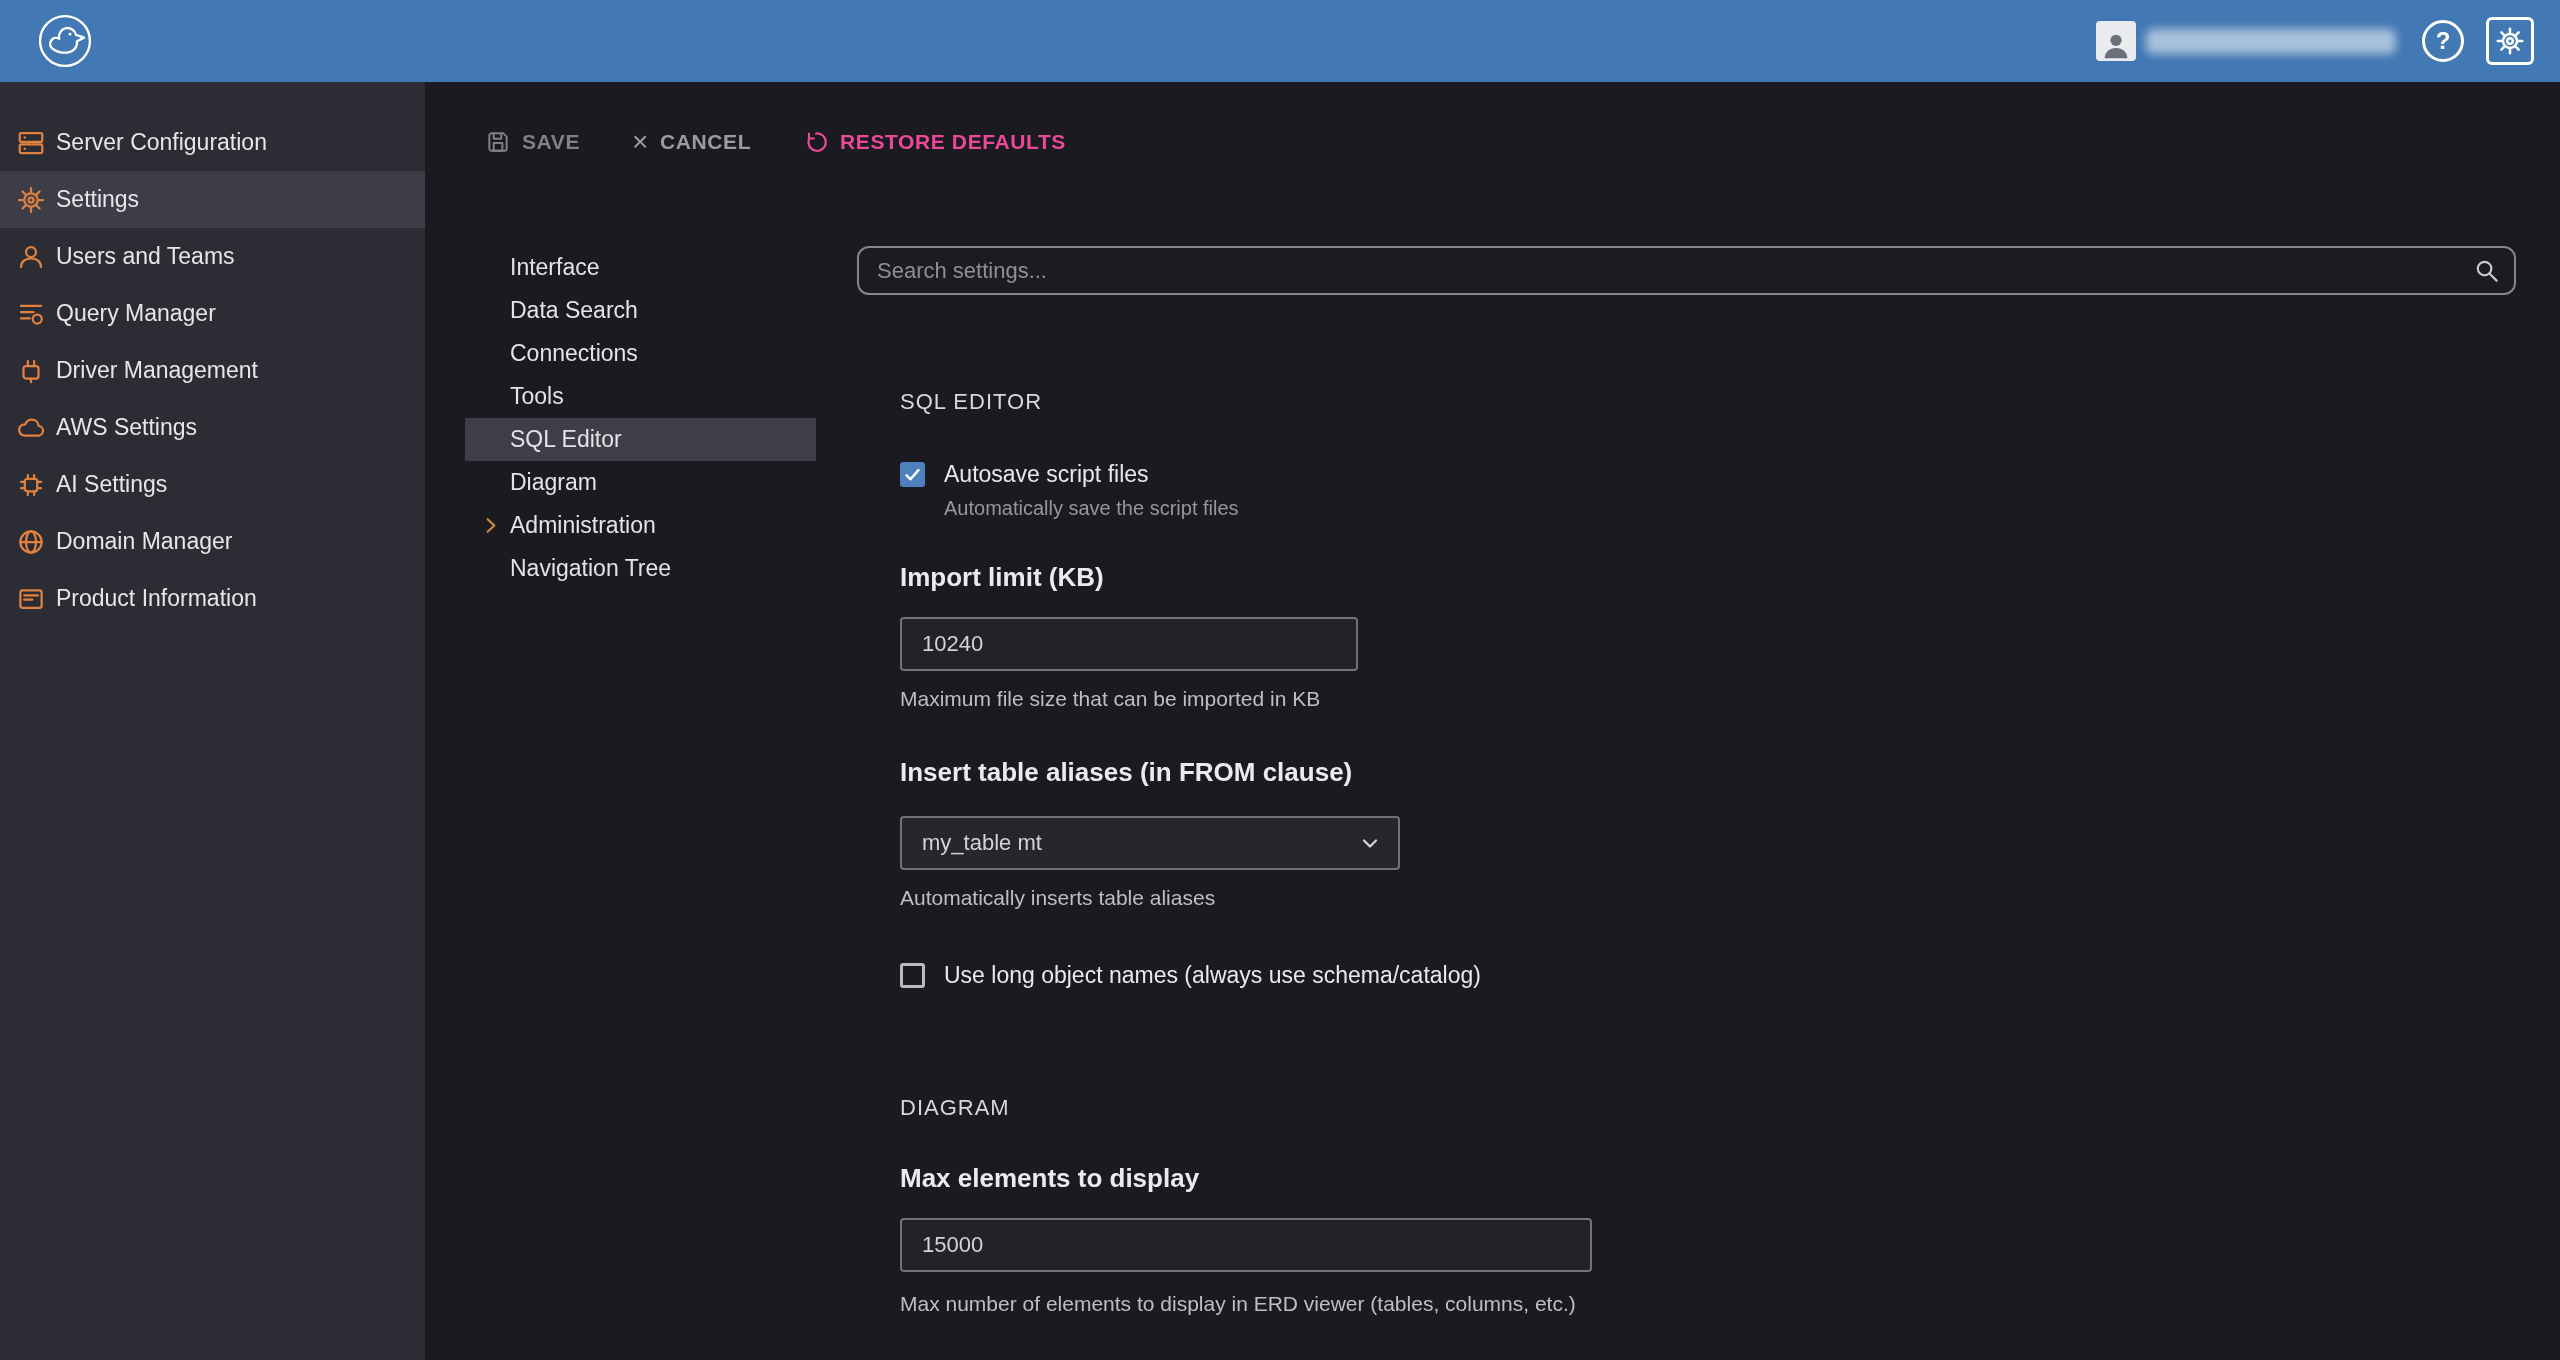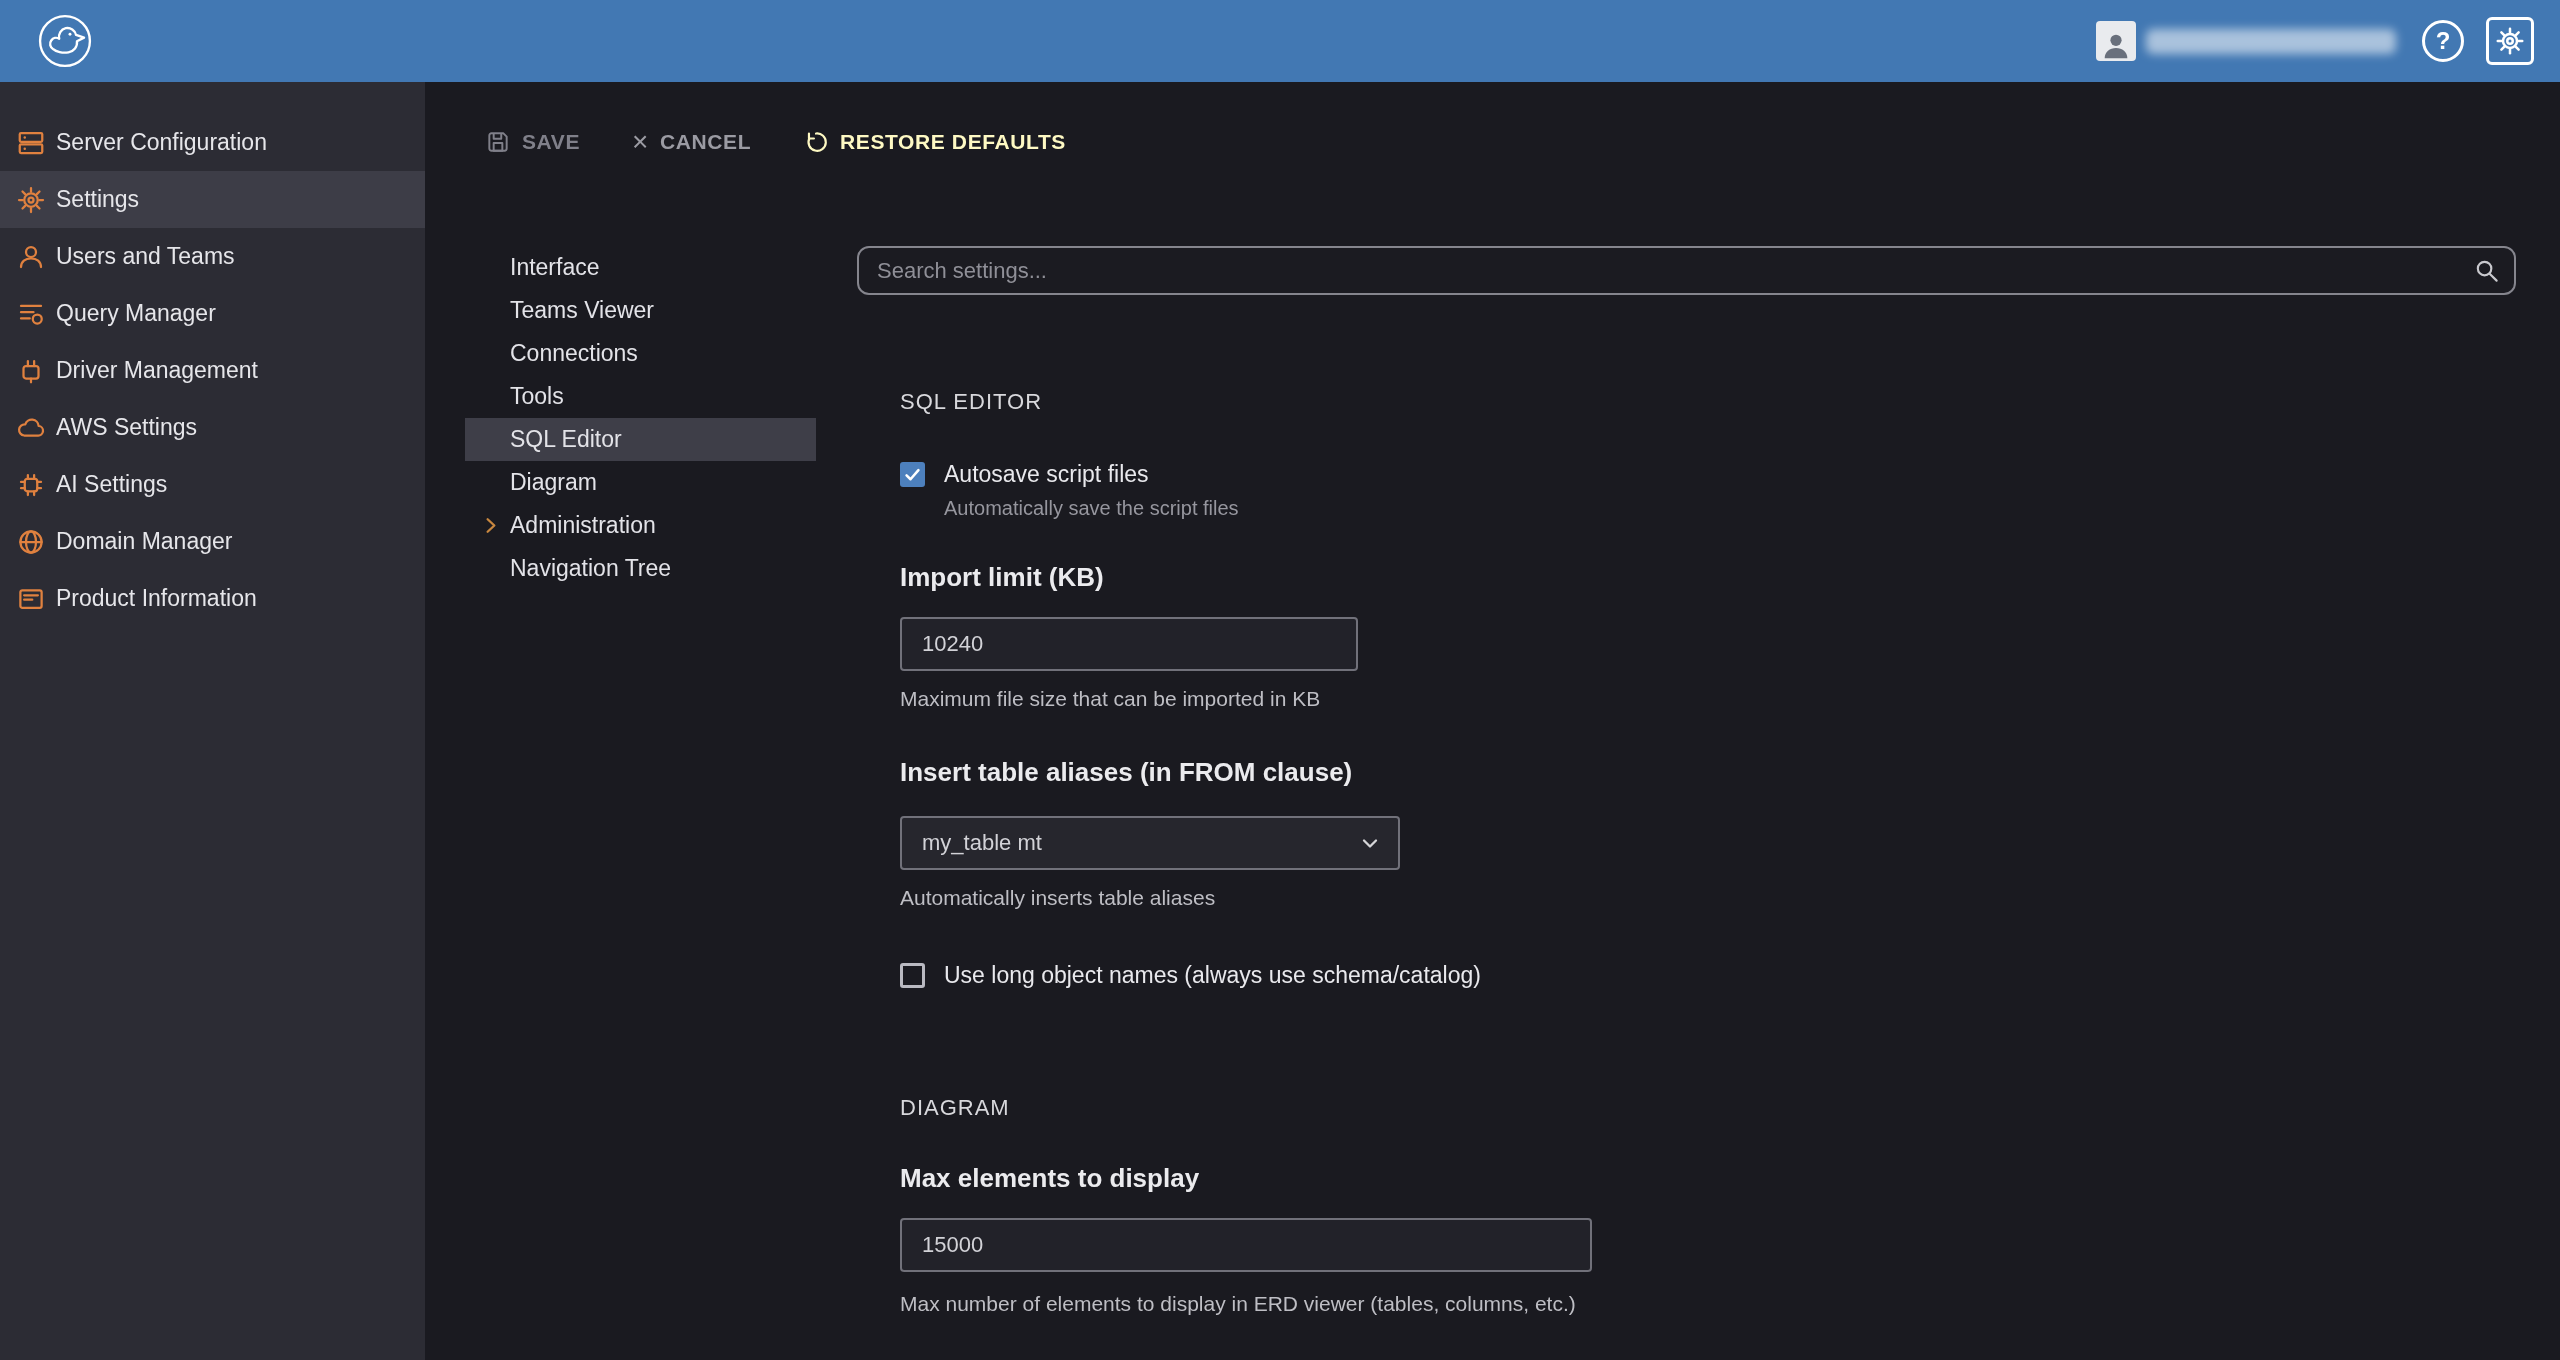--- a/index.html
+++ b/index.html
@@ -27,21 +27,21 @@
   .sicon { width:30px; height:30px; flex-shrink:0; display:flex; }
   .sicon svg { width:30px; height:30px; }
   .slabel { font-size:23px; color:#e6e6ea; white-space:nowrap; }
 
   
   .main { flex:1; background:#1a1a20; display:flex; flex-direction:column; min-width:0; }
   .toolbar { margin:36px 0 0 60px; height:48px; display:flex; align-items:center; gap:52px; }
   .tbtn { display:flex; align-items:center; gap:11px; font-size:21px; font-weight:700; letter-spacing:0.6px; cursor:pointer; white-space:nowrap; }
   .tbtn.save { color:#80808a; }
   .tbtn.cancel { color:#9b9ba3; }
-  .tbtn.restore { color:#fef9c3; }
+  .tbtn.restore { color:#ec4899; }
   .tbtn svg { width:26px; height:26px; }
   .cancel-x { font-size:28px; font-weight:400; line-height:1; }
 
   .main-body { display:flex; margin-top:80px; flex:1; min-height:0; }
 
   
   .settings-nav { width:351px; margin-left:40px; flex-shrink:0; }
   .nav-item { height:43px; display:flex; align-items:center; padding-left:45px; font-size:23px; color:#e3e3e8; position:relative; cursor:pointer; white-space:nowrap; }
   .nav-item.selected { background:#3e3e48; }
   .nav-expand { position:absolute; left:14px; top:10px; width:23px; height:23px; }
@@ -272,21 +272,21 @@
       </div>
     </div>
 
     <div class="main-body">
 
       <div class="settings-nav">
         <div class="nav-item">
           <span>Interface</span>
         </div>
         <div class="nav-item">
-          <span>Teams Viewer</span>
+          <span>Data Search</span>
         </div>
         <div class="nav-item">
           <span>Connections</span>
         </div>
         <div class="nav-item">
           <span>Tools</span>
         </div>
         <div class="nav-item selected">
           <span>SQL Editor</span>
         </div>

